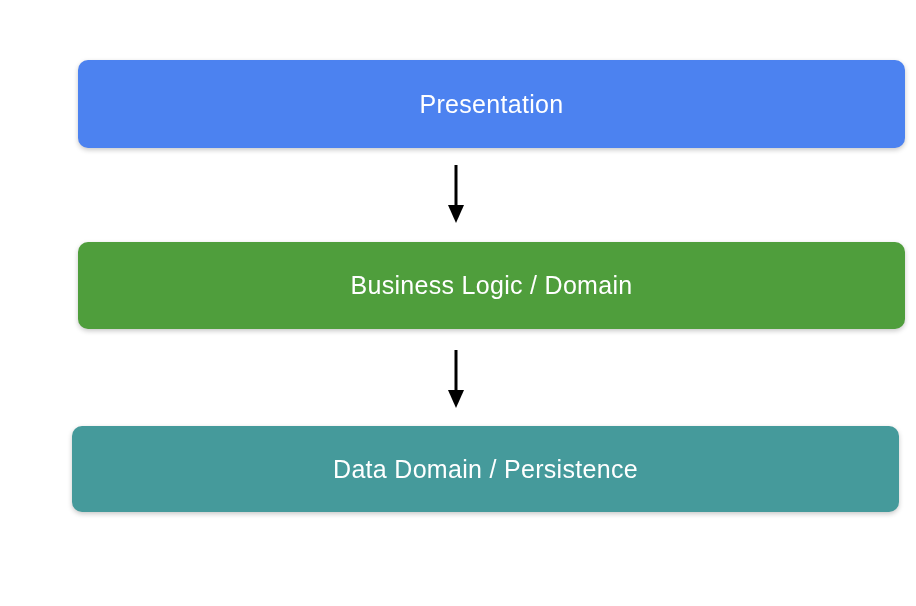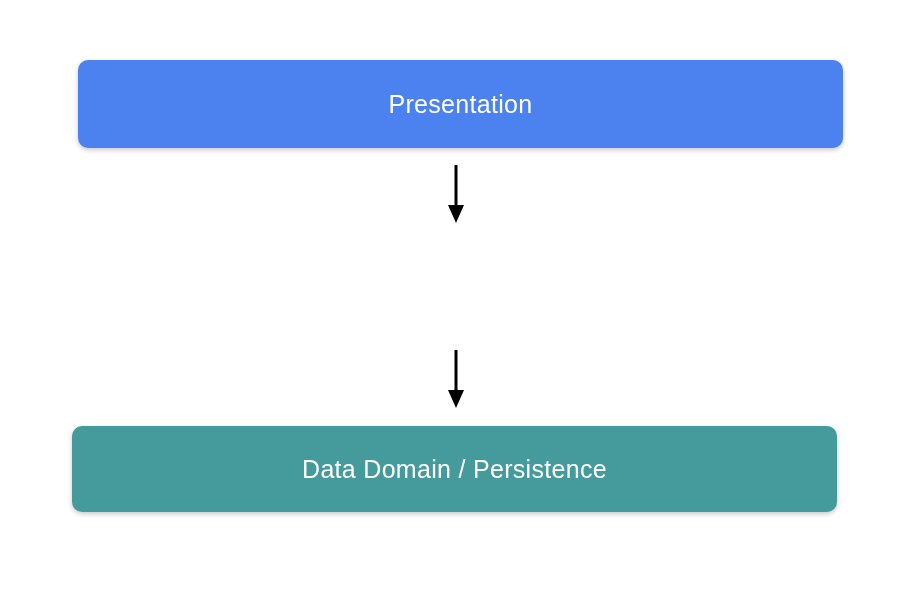--- a/index.html
+++ b/index.html
@@ -10,21 +10,21 @@
   .canvas {
     position: relative;
     width: 916px;
     height: 606px;
     background: #ffffff;
     font-family: "Liberation Sans", sans-serif;
     overflow: hidden;
   }
   .layer-node {
     position: absolute;
-    width: 765px;
+    width: 827px;
     height: 87px;
     border-radius: 10px;
     display: flex;
     align-items: center;
     justify-content: center;
     box-shadow: 0 2px 5px rgba(0,0,0,0.22);
     box-sizing: border-box;
   }
   .layer-label {
     color: #ffffff;
@@ -51,20 +51,23 @@
 
   <div class="layer-node node-presentation" style="background: rgb(76, 130, 240);">
     <span class="layer-label">Presentation</span>
   </div>
 
   <svg class="arrow arrow-1" viewBox="0 0 20 58">
     <line x1="10" y1="0" x2="10" y2="42" stroke-width="3" stroke="#000000"></line>
     <polygon points="2,40 18,40 10,58" fill="#000000"></polygon>
   </svg>
 
+  <div class="layer-node node-business" style="background: rgb(79, 158, 60);">
+    <span class="layer-label">Business Logic / Domain</span>
+  </div>
 
   <svg class="arrow arrow-2" viewBox="0 0 20 58">
     <line x1="10" y1="0" x2="10" y2="42" stroke-width="3" stroke="#000000"></line>
     <polygon points="2,40 18,40 10,58" fill="#000000"></polygon>
   </svg>
 
   <div class="layer-node node-data" style="background: rgb(69, 154, 155);">
     <span class="layer-label">Data Domain / Persistence</span>
   </div>
 

